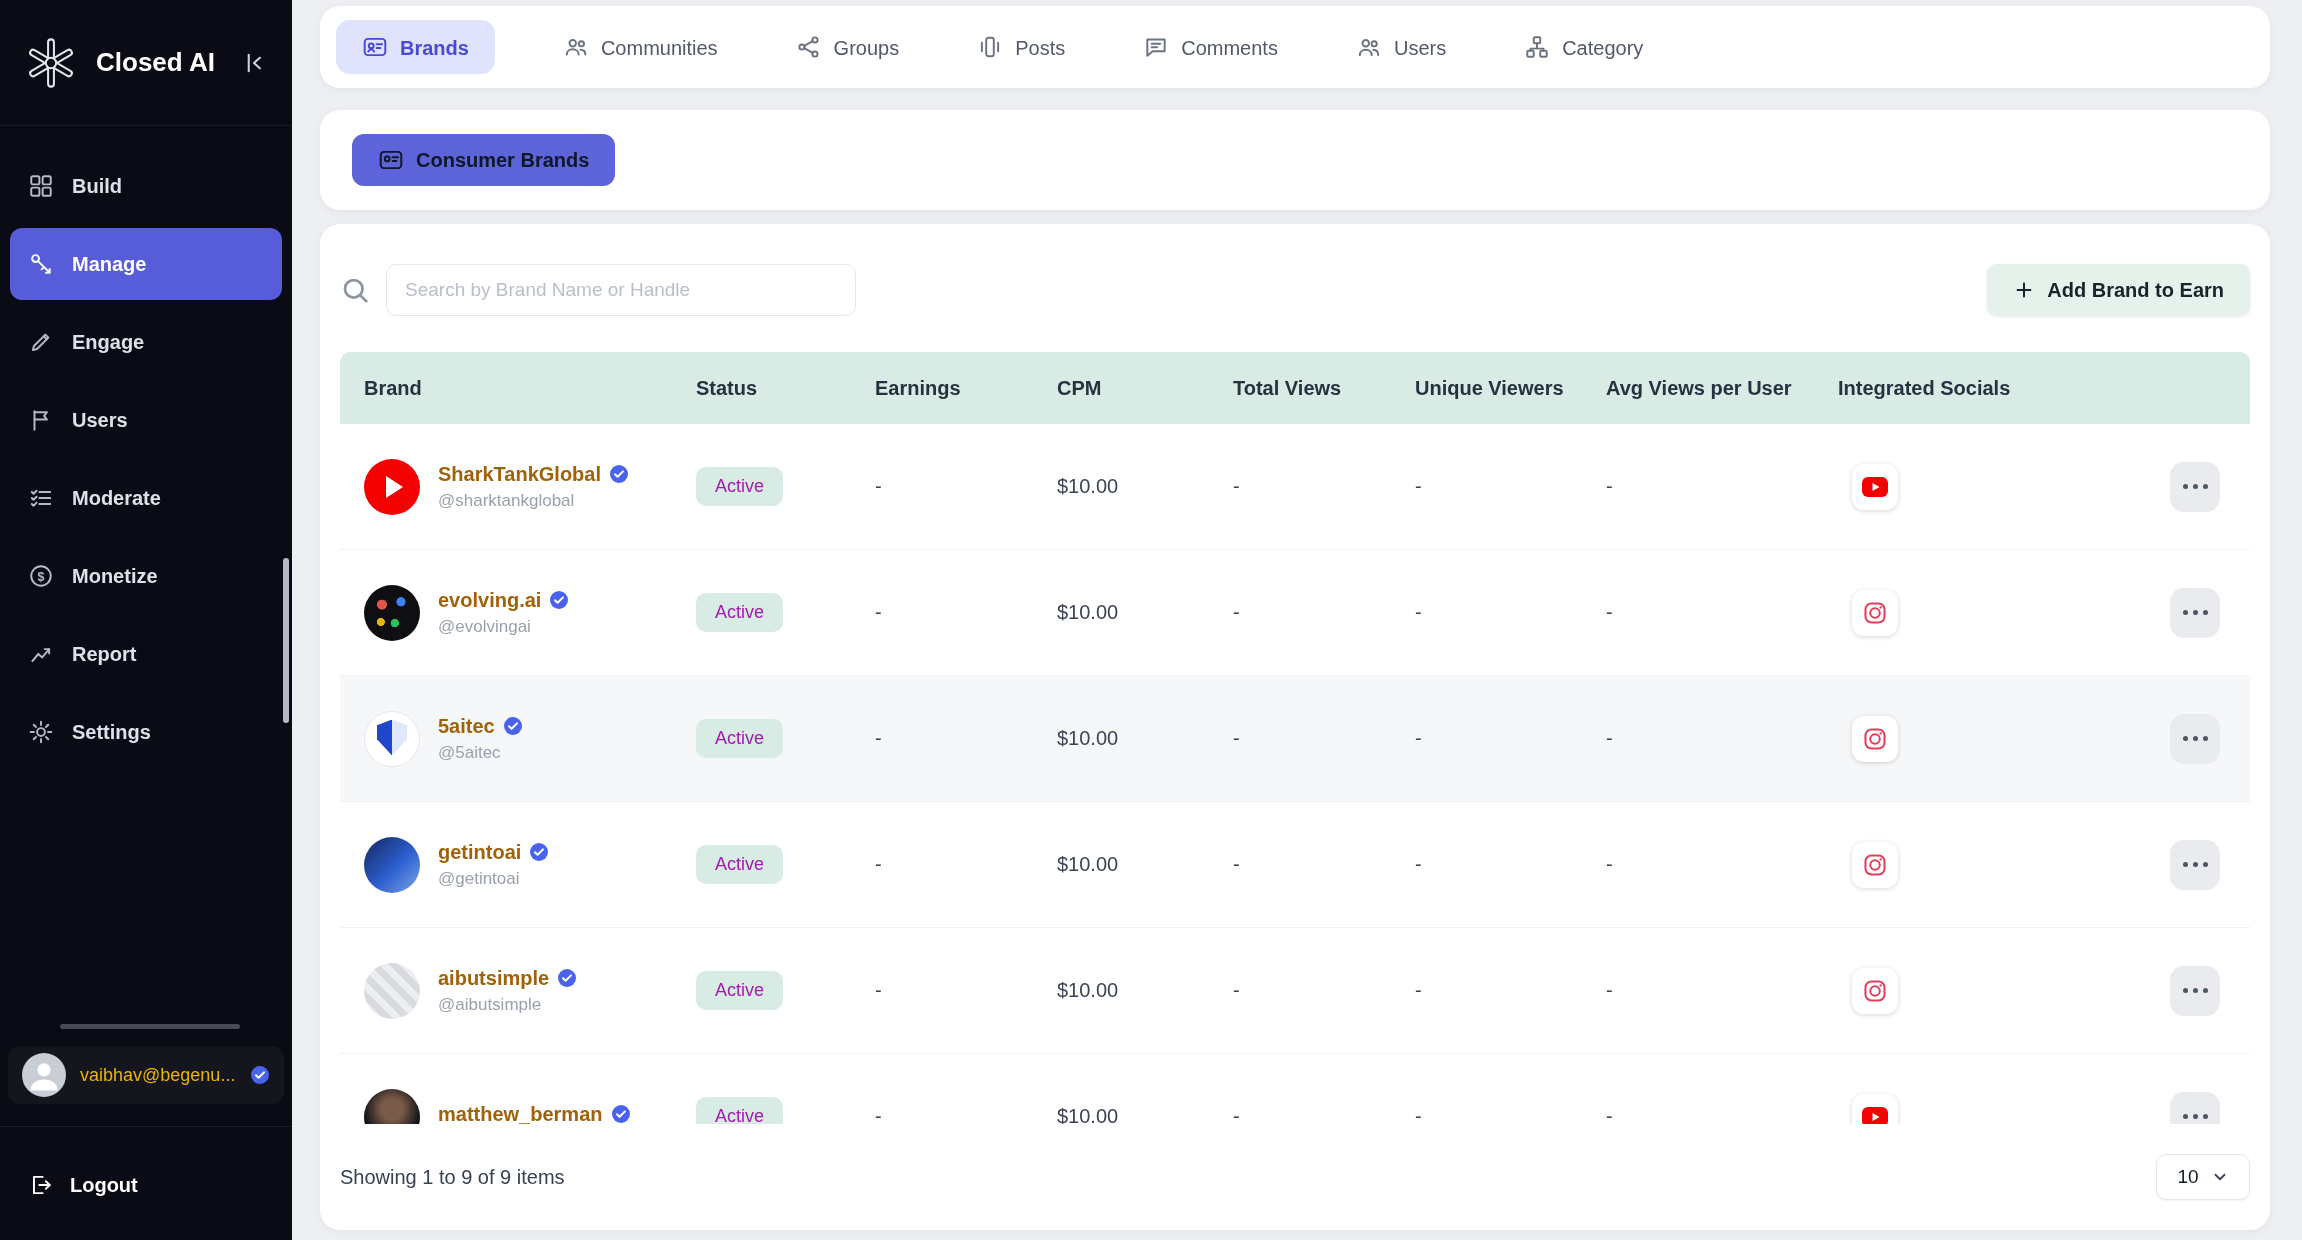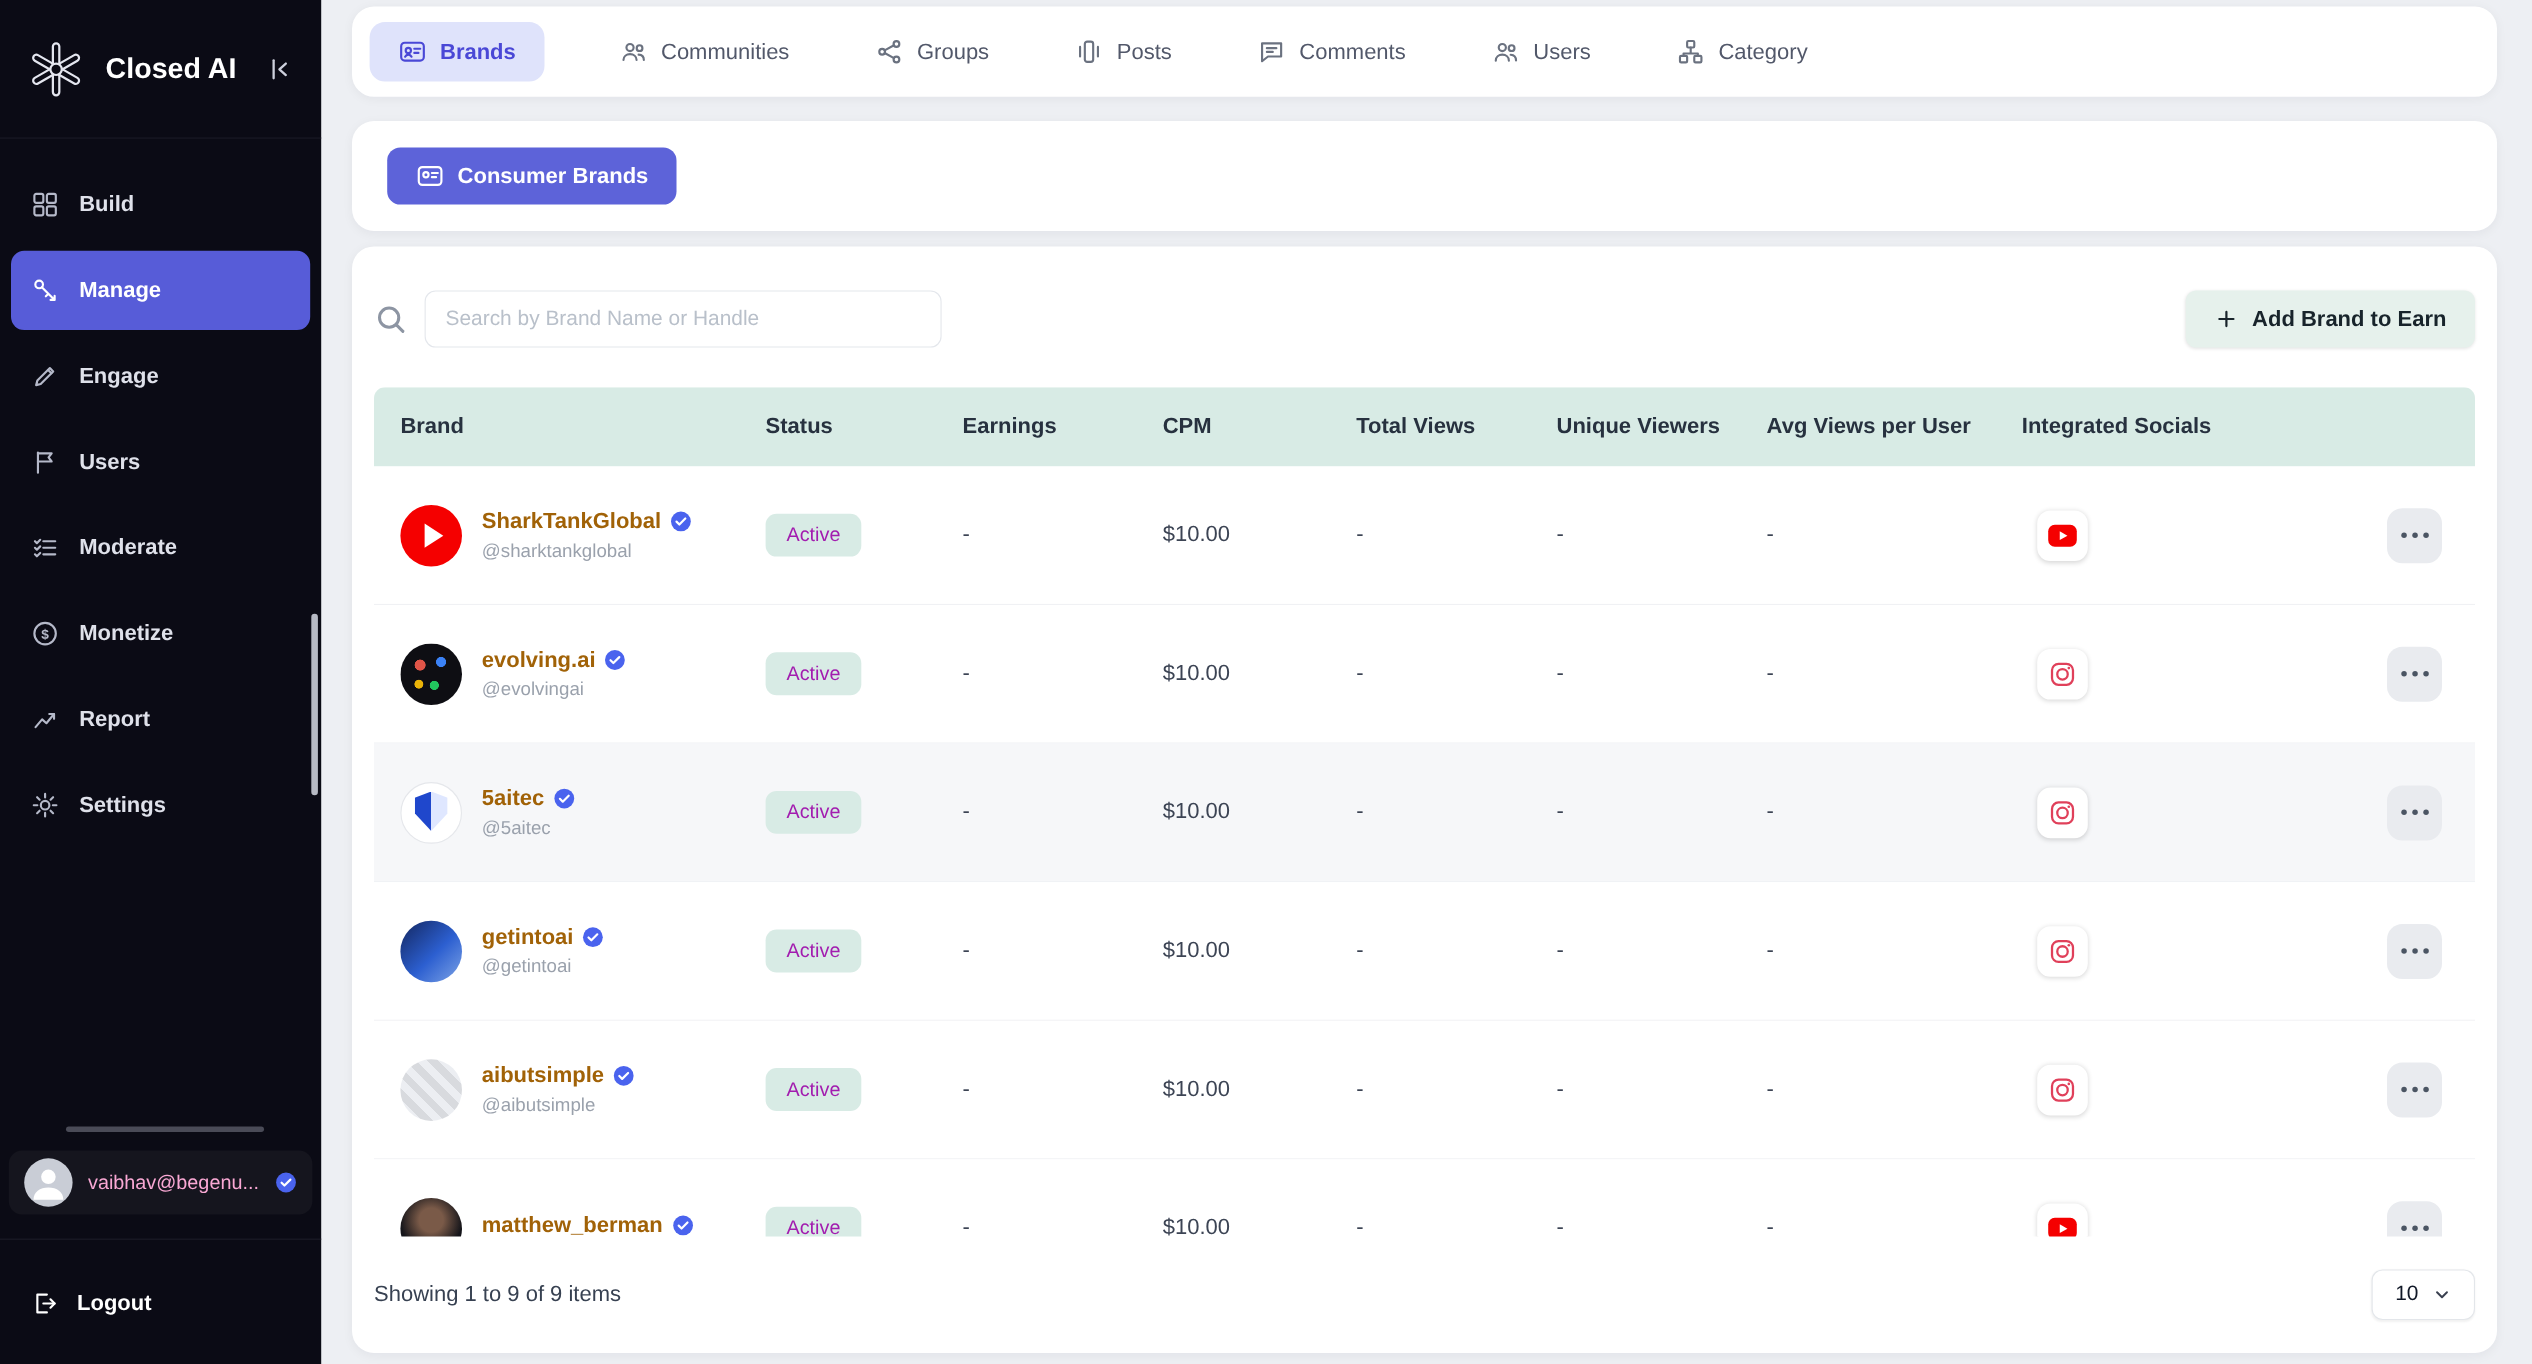--- a/index.html
+++ b/index.html
@@ -43,42 +43,42 @@
   }
   .sb-user {
     position:absolute; left:8px; top:1046px; width:276px; height:58px;
     background:#15151e; border-radius:12px;
     display:flex; align-items:center; gap:14px; padding:0 14px;
   }
   .sb-avatar {
     width:44px; height:44px; border-radius:50%; background:#c9cdd6;
     display:flex; align-items:center; justify-content:center; flex:none; overflow:hidden;
   }
-  .sb-email { flex:1; font-size:18px; color:#f9a8d4; white-space:nowrap; overflow:hidden; text-overflow:ellipsis; }
+  .sb-email { flex:1; font-size:18px; color:#eab308; white-space:nowrap; overflow:hidden; text-overflow:ellipsis; }
   .sb-divider { position:absolute; left:0; right:0; top:1126px; height:1px; background:#1d1d28; }
   .sb-logout {
     position:absolute; left:0; top:1150px; width:100%; height:70px;
     display:flex; align-items:center; gap:16px; padding-left:28px;
     font-size:20px; font-weight:600; color:#fff; cursor:pointer;
   }
 
   
   .card { position:absolute; background:#fff; border-radius:20px; box-shadow:0 2px 10px rgba(16,24,40,.05); }
   #tabs-card { left:320px; top:6px; width:1950px; height:82px; display:flex; align-items:center; gap:58px; padding:0 16px 0 16px; }
   .tab {
     display:flex; align-items:flex-end; gap:12px; font-size:20px; font-weight:500;
     color:#52586a; cursor:pointer; padding:14px 10px; border-radius:14px; white-space:nowrap;
   }
   .tab .icon { color:#6b7280; }
   .tab.active { background:#dfe3fb; color:#4a48d6; font-weight:700; padding:14px 26px; }
   .tab.active .icon { color:#4a48d6; }
 
   #consumer-card { left:320px; top:110px; width:1950px; height:100px; display:flex; align-items:center; padding:0 32px; }
   .btn-consumer {
-    display:flex; align-items:center; gap:12px; background:#5d63d9; color:#ffffff;
+    display:flex; align-items:center; gap:12px; background:#5d63d9; color:#0f172a;
     font-size:20px; font-weight:600; padding:0 26px; height:52px; border-radius:12px;
     border:none; cursor:pointer; font-family:inherit;
   }
 
   #main-card { left:320px; top:224px; width:1950px; height:1006px; padding:40px 20px 0; }
 
   .toolbar { display:flex; justify-content:space-between; align-items:center; }
   .search { display:flex; align-items:center; gap:16px; color:#8d95a3; }
   .search input {
     width:470px; height:52px; border:1.5px solid #e4e7ec; border-radius:10px;

